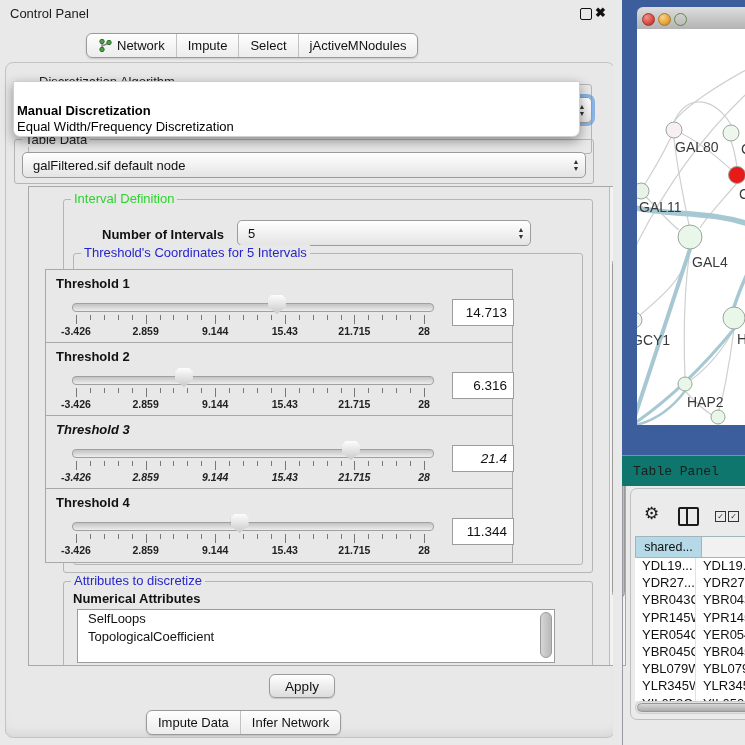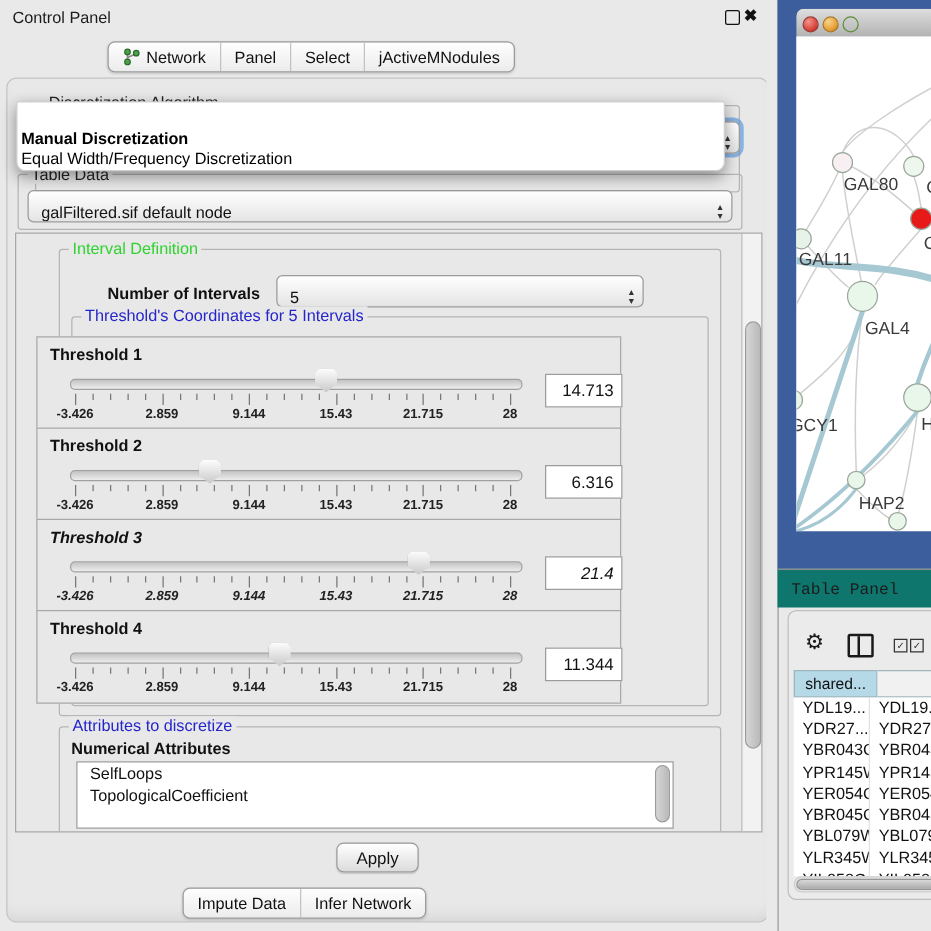--- a/index.html
+++ b/index.html
@@ -21,30 +21,30 @@
   .seg.sel{background:linear-gradient(#8a8a8a,#707070);color:#d9d9d9;}
   .outerpanel{left:5px;top:62px;width:608px;height:674px;background:#e8e8e8;
               border:1px solid #c3c3c3;border-radius:8px;
               box-shadow:inset 0 -10px 12px -8px #d2d2d2;}
   .groupbox{border:1px solid #b5b5b5;border-radius:3px;}
   .grouptitle{font-size:13px;background:#e8e8e8;padding:0 3px;white-space:nowrap;}
   .g-green{color:#2ed32e;}
   .g-blue{color:#2525cc;}
   .g-dark{color:#222;}
   .combo{background:linear-gradient(#ffffff,#e4e4e4);border:1px solid #9c9c9c;border-radius:5px;
-         display:flex;align-items:flex-end;font-size:13px;color:#111;}
+         display:flex;align-items:center;font-size:13px;color:#111;}
   .combo .ctext{flex:1;padding:0 10px;white-space:nowrap;overflow:hidden;}
   .combo .arrows{width:18px;text-align:center;font-size:7px;line-height:7px;color:#333;}
   .focusring{box-shadow:0 0 0 3px rgba(86,150,222,.65);}
   .popup{left:13px;top:81px;width:565px;height:54px;background:#fff;border:1px solid #cfcfcf;
          border-radius:1px 1px 7px 7px;box-shadow:0 4px 12px rgba(0,0,0,.4);z-index:50;}
   .popup .hint{top:3px;left:0;width:100%;text-align:center;color:#b2b2b2;font-size:13px;}
   .popup .opt1{top:21px;left:3px;font-size:13px;font-weight:bold;color:#000;}
   .popup .opt2{top:37px;left:3px;font-size:13px;color:#000;}
-  .scrollpane{left:12px;top:186px;width:596px;height:478px;border:1px solid #a8a8a8;background:#e8e8e8;overflow:hidden;}
+  .scrollpane{left:28px;top:186px;width:596px;height:478px;border:1px solid #a8a8a8;background:#e8e8e8;overflow:hidden;}
   .vsb-track{right:0;top:0;width:15px;height:100%;background:#f2f2f2;border-left:1px solid #bbb;}
   .sb-thumb{background:linear-gradient(90deg,#d6d6d6,#b9b9b9);border:1px solid #9b9b9b;border-radius:7px;}
   .boldlabel{font-weight:bold;font-size:13px;color:#111;}
   .thr-panel{left:16px;width:466px;height:73px;border:1px solid #a8a8a8;background:#e8e8e8;}
   .thr-label{left:10px;top:6px;font-weight:bold;font-size:13px;color:#111;}
   .track{left:26px;top:33px;width:360px;height:7px;border-radius:4px;border:1px solid #a0a0a0;
          background:linear-gradient(#c3c3c3,#ededed);}
   .thumb{top:25px;width:18px;height:19px;background:linear-gradient(#fdfdfd,#c9c9c9);
          clip-path:polygon(50% 100%,0 62%,0 20%,20% 0,80% 0,100% 20%,100% 62%);
          filter:drop-shadow(0 0 1px #808080);}
@@ -98,21 +98,21 @@
       <svg width="15" height="15">
         <line x1="4" y1="4" x2="4" y2="12" stroke="#8a8a8a" stroke-width="1.4"></line>
         <line x1="4" y1="8" x2="11" y2="5" stroke="#8a8a8a" stroke-width="1.4"></line>
         <circle cx="4" cy="3.5" r="2.2" fill="#49a349" stroke="#2c6b2c"></circle>
         <circle cx="4" cy="11.5" r="2.2" fill="#49a349" stroke="#2c6b2c"></circle>
         <circle cx="11" cy="4.5" r="2.2" fill="#49a349" stroke="#2c6b2c"></circle>
       </svg>
       <span>Network</span>
     </div>
     <div class="seg">
-      <span>Panel</span>
+      <span>Impute</span>
     </div>
     <div class="seg">
       <span>Select</span>
     </div>
     <div class="seg">
       <span>jActiveMNodules</span>
     </div>
   </div>
 
 <div class="abs outerpanel"></div>

